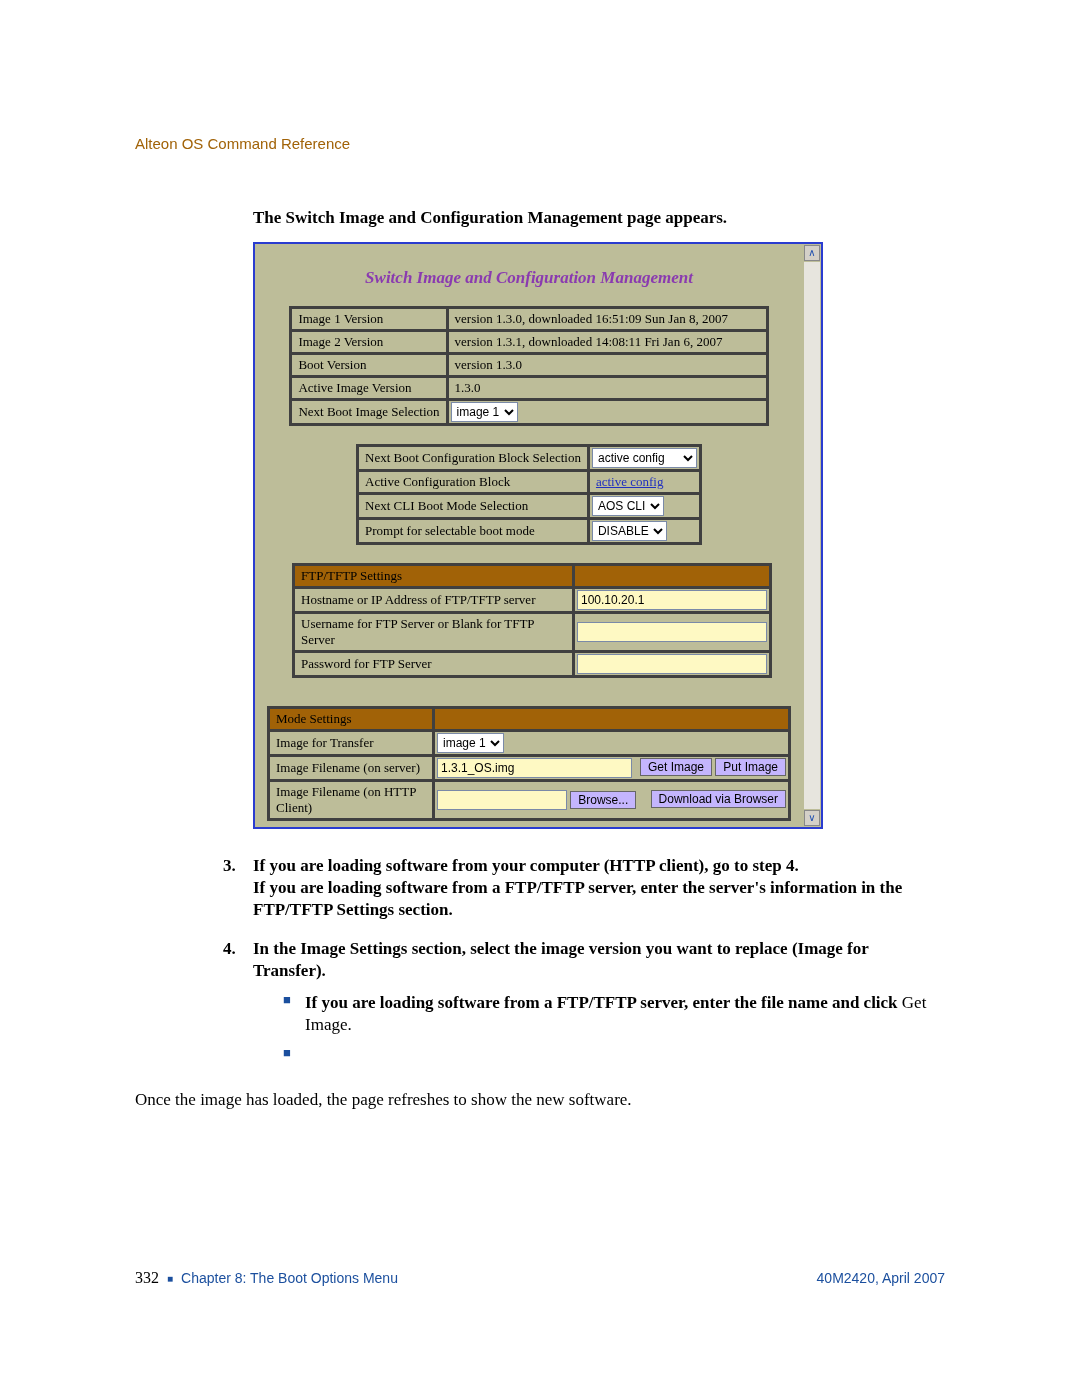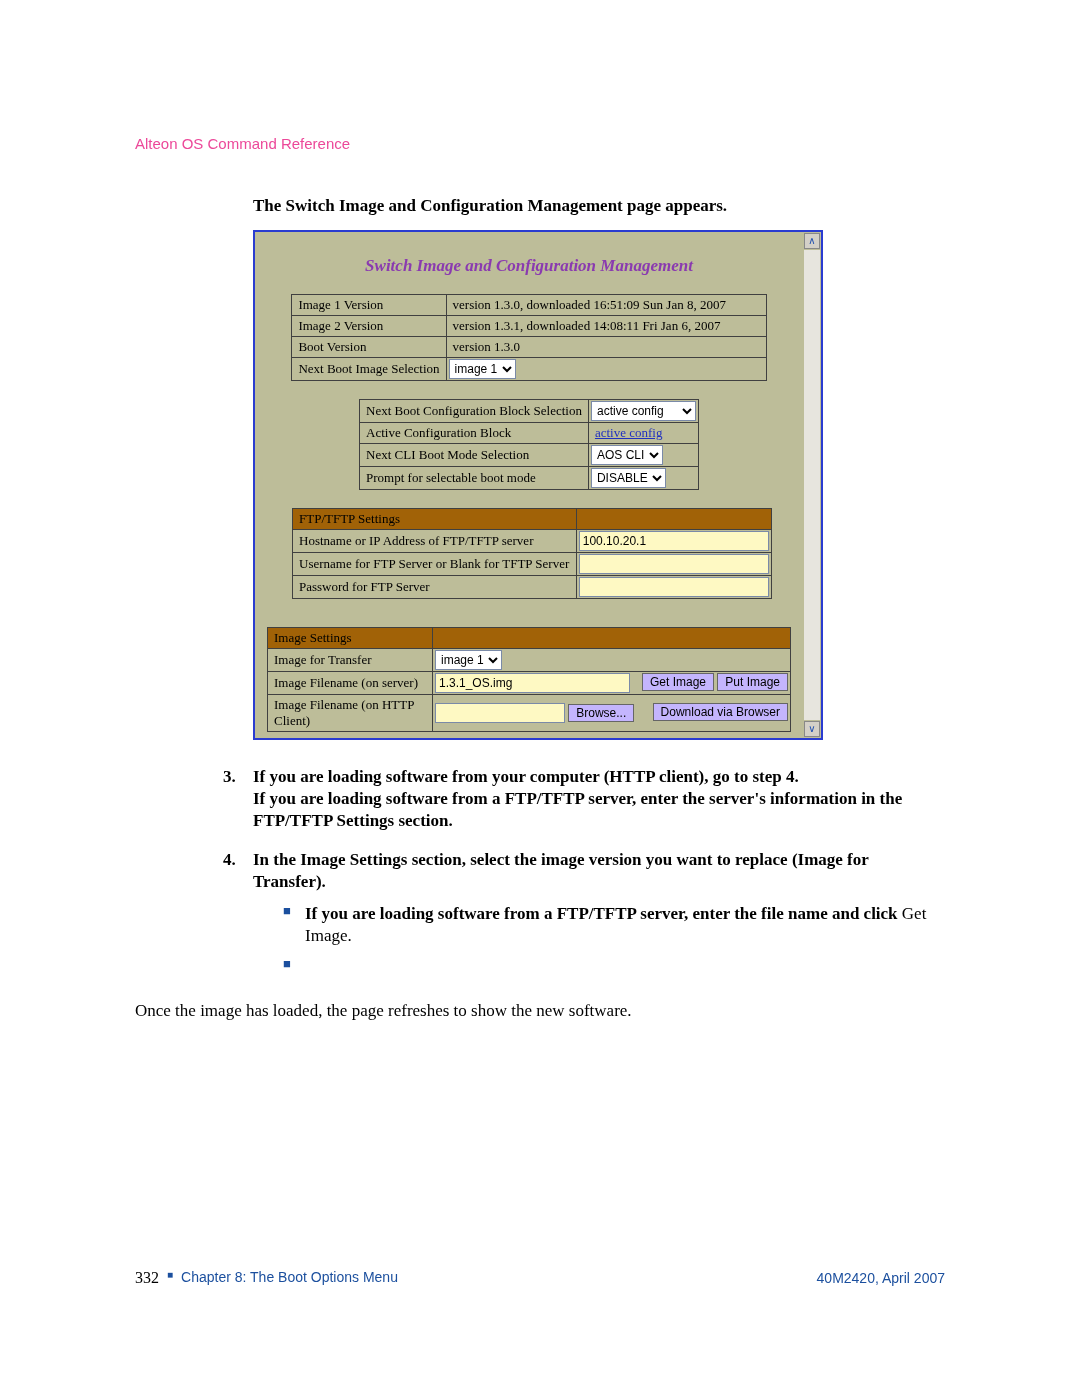--- a/index.html
+++ b/index.html
@@ -13,24 +13,24 @@
     color: #000;
     position: relative;
   }
   .page {
     position: absolute;
     left: 135px;
     top: 135px;
     width: 810px;
   }
   .doc-title {
-    color: #ec4899;
+    color: #a16207;
     font-family: Arial, sans-serif;
     font-size: 15px;
-    margin-bottom: 44px;
+    margin-bottom: 56px;
   }
   .intro-bold {
     font-weight: bold;
     margin-left: 118px;
     margin-bottom: 14px;
   }
   
   .shot-wrap {
     margin-left: 118px;
     width: 570px;
@@ -75,21 +75,21 @@
     font-weight: bold;
     font-size: 17px;
     padding: 24px 0 18px 0;
   }
   .tbl {
     border-collapse: collapse;
     margin: 0 auto;
     background: #bdbd99;
   }
   .tbl td, .tbl th {
-    border: 1px solid #404040;
+    border: 3px solid #404040;
     padding: 2px 6px;
     font-size: 13px;
     font-family: "Times New Roman", serif;
     font-weight: normal;
     text-align: left;
     vertical-align: middle;
   }
   .val-red { color: #000000; }
   .link-like { color: #2030c0; text-decoration: underline; cursor: pointer; }
   select.mini, input.mini {
@@ -162,21 +162,21 @@
     bottom: 110px;
     width: 810px;
     display: flex;
     justify-content: space-between;
     align-items: center;
     font-family: Arial, sans-serif;
     font-size: 14px;
     color: #1b4f9e;
   }
   .footer .pg { 
-    display:flex; gap:8px;
+    display:flex; align-items:center; gap:8px;
   }
   .footer .pg .num { font-family: "Times New Roman", serif; color:#000; font-size:16px;}
   .footer .sq-mark { font-size:10px; }
 </style>
 </head>
 <body>
 
 <div class="page">
   <div class="doc-title">Alteon OS Command Reference</div>
   <div class="intro-bold">The Switch Image and Configuration Management page appears.</div>
@@ -197,20 +197,24 @@
         </tr>
         <tr>
           <td>Image 2 Version</td>
           <td class="val-red">version 1.3.1, downloaded 14:08:11 Fri Jan 6, 2007</td>
         </tr>
         <tr>
           <td>Boot Version</td>
           <td class="val-red">version 1.3.0</td>
         </tr>
         <tr>
+          <td>Active Image Version</td>
+          <td class="val-red">1.3.0</td>
+        </tr>
+        <tr>
           <td>Next Boot Image Selection</td>
           <td style="padding:1px 2px;">
             <select class="mini">
               <option>image 1</option>
             </select>
           </td>
         </tr>
       </tbody>
           </table>
       </div>
@@ -264,21 +268,21 @@
       </tbody>
           </table>
       </div>
 
       <div style="height:28px;"></div>
 
       <div style="padding:0 12px 0 12px;">
       <table class="tbl" style="width:100%;">
         <tbody>
               <tr class="sub-header">
-          <td>Image Settings</td>
+          <td>Mode Settings</td>
                 <td></td>
         </tr>
         <tr>
           <td style="width:165px;">Image for Transfer</td>
           <td style="padding:1px 2px;">
             <select class="mini"><option>image 1</option></select>
           </td>
         </tr>
         <tr>
           <td>Image Filename (on server)</td>

